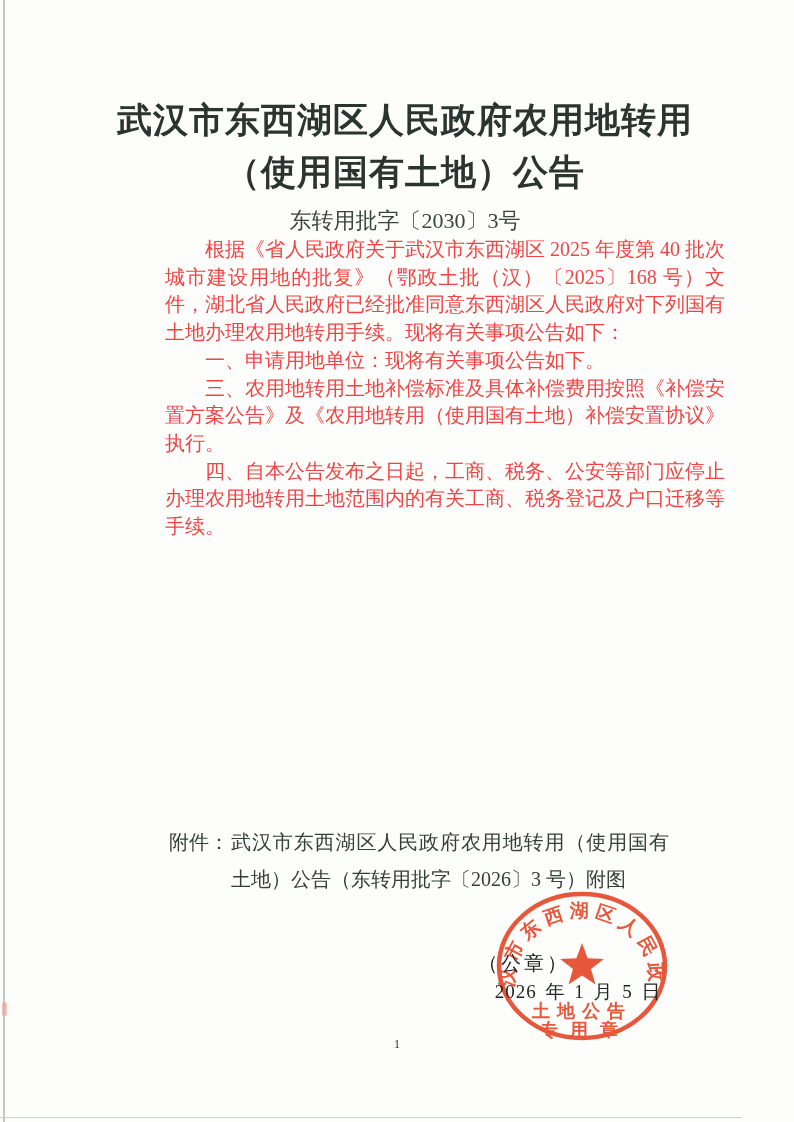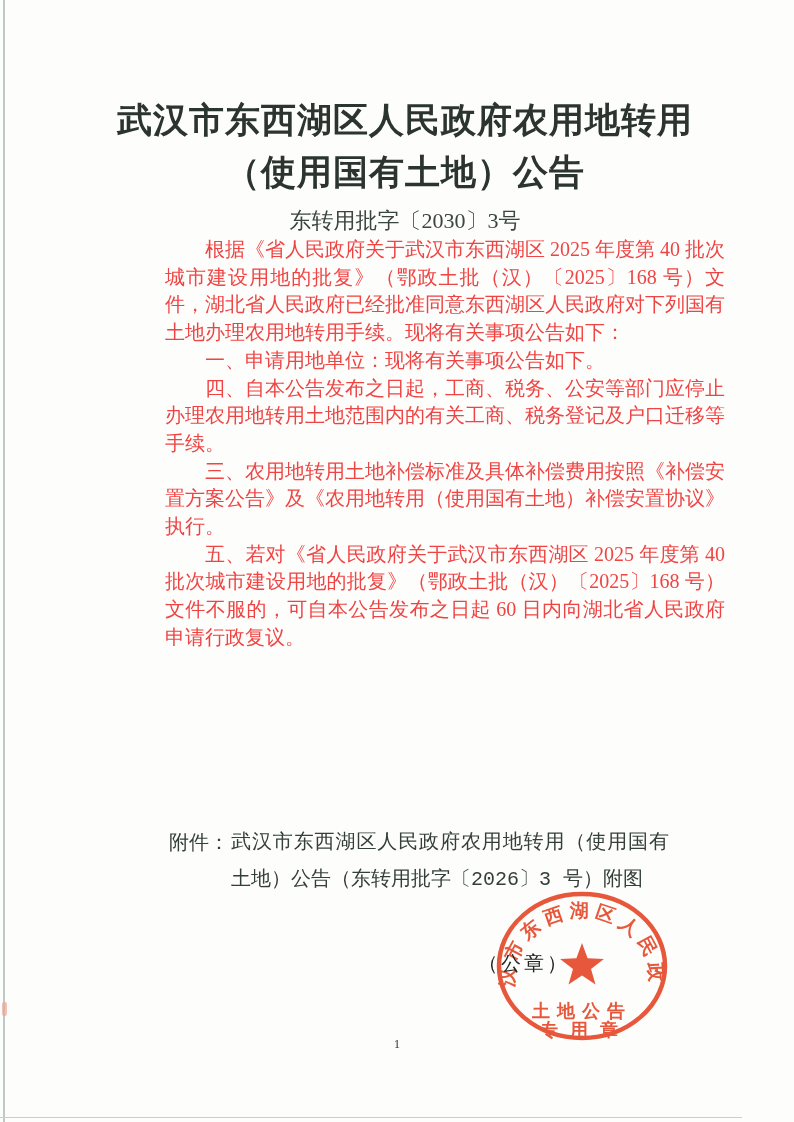--- a/index.html
+++ b/index.html
@@ -56,21 +56,21 @@
   }
   .body-text p { text-indent: 2em; margin: 0; }
   .attachment {
     position: absolute; top: 824px; left: 169px; width: 500px;
     display: flex;
     font-size: 20px;
     line-height: 37px;
     color: #343e3b;
   }
   .att-label { flex: 0 0 62px; }
-  .att-text { flex: 1; text-align: justify; font-family: Liberation Mono, monospace; }
+  .att-text { flex: 1; text-align: justify; }
   .seal {
     position: absolute; left: 494px; top: 890px; width: 176px; height: 156px;
     opacity: .92;
   }
   .seal svg { overflow: visible; }
   .seal-note {
     position: absolute; top: 951px; left: 478px; width: 200px;
     text-align: left;
     font-size: 20px; line-height: 24px; letter-spacing: 3px;
     color: #202624; z-index: 3;
@@ -100,23 +100,22 @@
   <h1 class="title">
     <span>武汉市东西湖区人民政府农用地转用</span>
     <span>（使用国有土地）公告</span>
   </h1>
 
   <div class="docnum">东转用批字〔2030〕3号</div>
 
   <div class="body-text">
     <p>根据《省人民政府关于武汉市东西湖区 2025 年度第 40 批次城市建设用地的批复》（鄂政土批（汉）〔2025〕168 号）文件，湖北省人民政府已经批准同意东西湖区人民政府对下列国有土地办理农用地转用手续。现将有关事项公告如下：</p>
     <p>一、申请用地单位：现将有关事项公告如下。</p>
+    <p>三、农用地转用土地补偿标准及具体补偿费用按照《补偿安置方案公告》及《农用地转用（使用国有土地）补偿安置协议》执行。</p>
     <p>四、自本公告发布之日起，工商、税务、公安等部门应停止办理农用地转用土地范围内的有关工商、税务登记及户口迁移等手续。</p>
-    <p>三、农用地转用土地补偿标准及具体补偿费用按照《补偿安置方案公告》及《农用地转用（使用国有土地）补偿安置协议》执行。</p>
-    <p>五、若对《省人民政府关于武汉市东西湖区 2025 年度第 40 批次城市建设用地的批复》（鄂政土批（汉）〔2025〕168 号）文件不服的，可自本公告发布之日起 60 日内向湖北省人民政府申请行政复议。</p>
   </div>
 
   <div class="attachment">
     <span class="att-label">附件：</span>
     <span class="att-text">武汉市东西湖区人民政府农用地转用（使用国有土地）公告（东转用批字〔2026〕3 号）附图</span>
   </div>
 
   <div class="seal">
     <svg width="176" height="156" viewBox="0 0 176 156" xmlns="http://www.w3.org/2000/svg">
       <ellipse cx="88" cy="76" rx="83" ry="72" fill="none" stroke-width="4.5" stroke="#e54a2b"></ellipse>
@@ -124,16 +123,17 @@
       <text font-size="19" font-weight="bold" letter-spacing="5.5" fill="#e54a2b">
         <textPath href="#sealArcPath" startOffset="50%" text-anchor="middle">武汉市东西湖区人民政府</textPath>
       </text>
       <polygon points="88,53 93.6,68.3 109.9,68.9 97,78.9 101.5,94.6 88,85.5 74.5,94.6 79,78.9 66.1,68.9 82.4,68.3" fill="#e54a2b"></polygon>
       <text x="88" y="127" text-anchor="middle" font-size="18" font-weight="bold" letter-spacing="7" fill="#e54a2b">土地公告</text>
       <text x="91" y="146" text-anchor="middle" font-size="18" font-weight="bold" letter-spacing="12" fill="#e54a2b">专用章</text>
     </svg>
   </div>
 
   <div class="seal-note">（公章）</div>
+  <div class="seal-date">2026 年 1 月 5 日</div>
 
   <div class="page-number">1</div>
 
 </div>
 
 </body></html>

